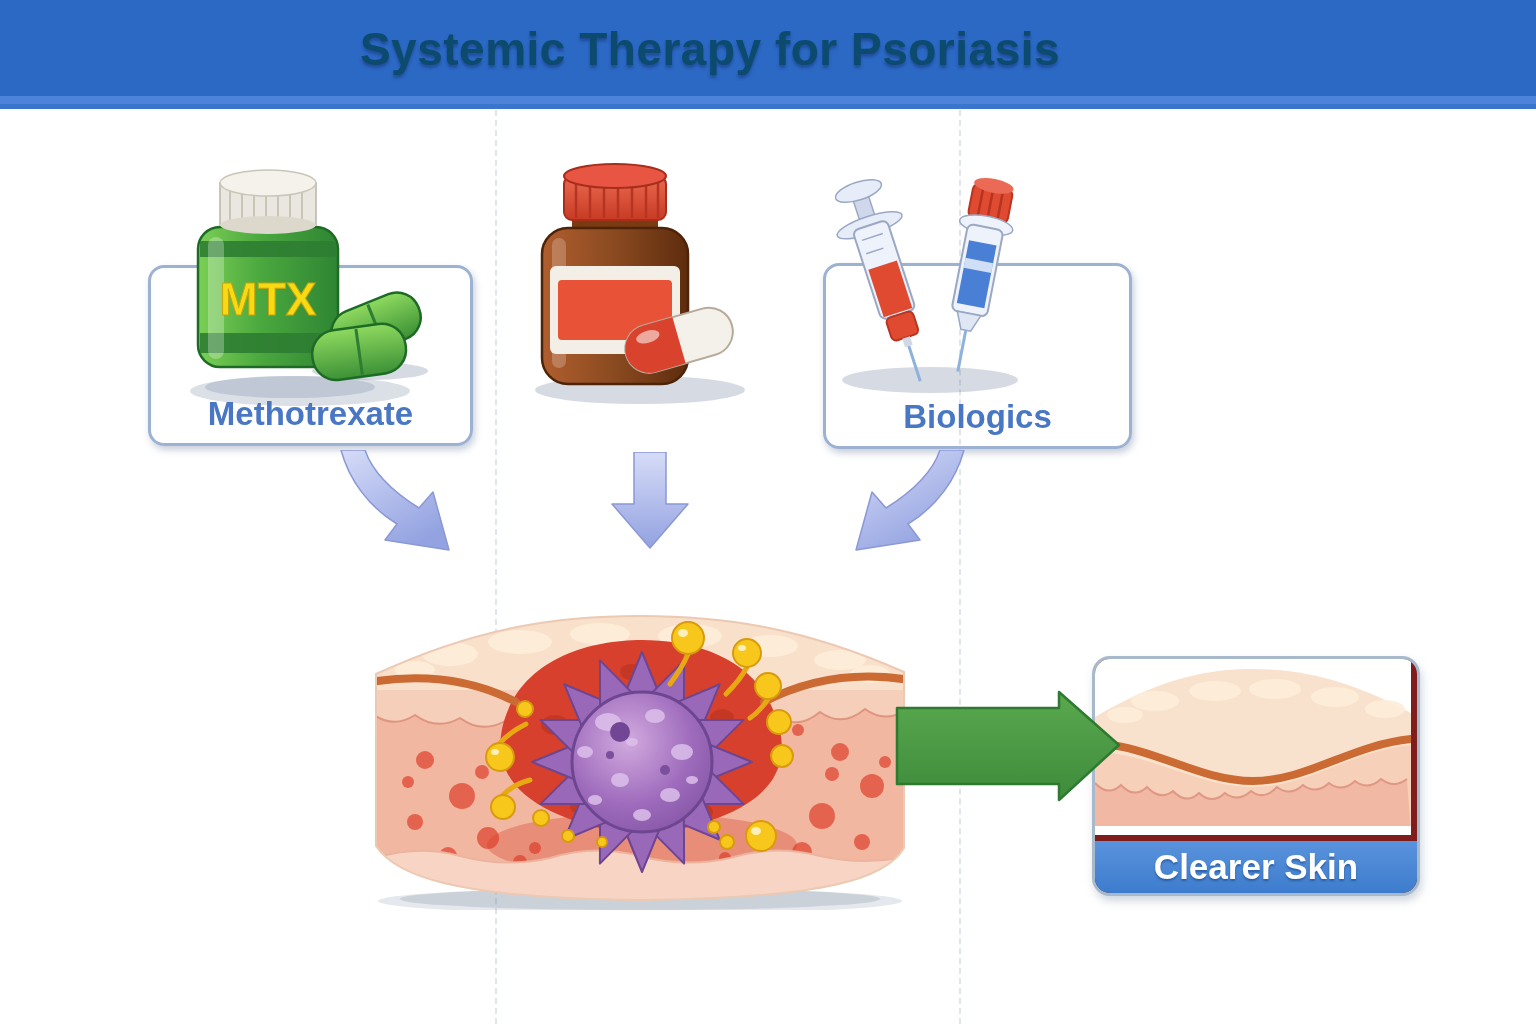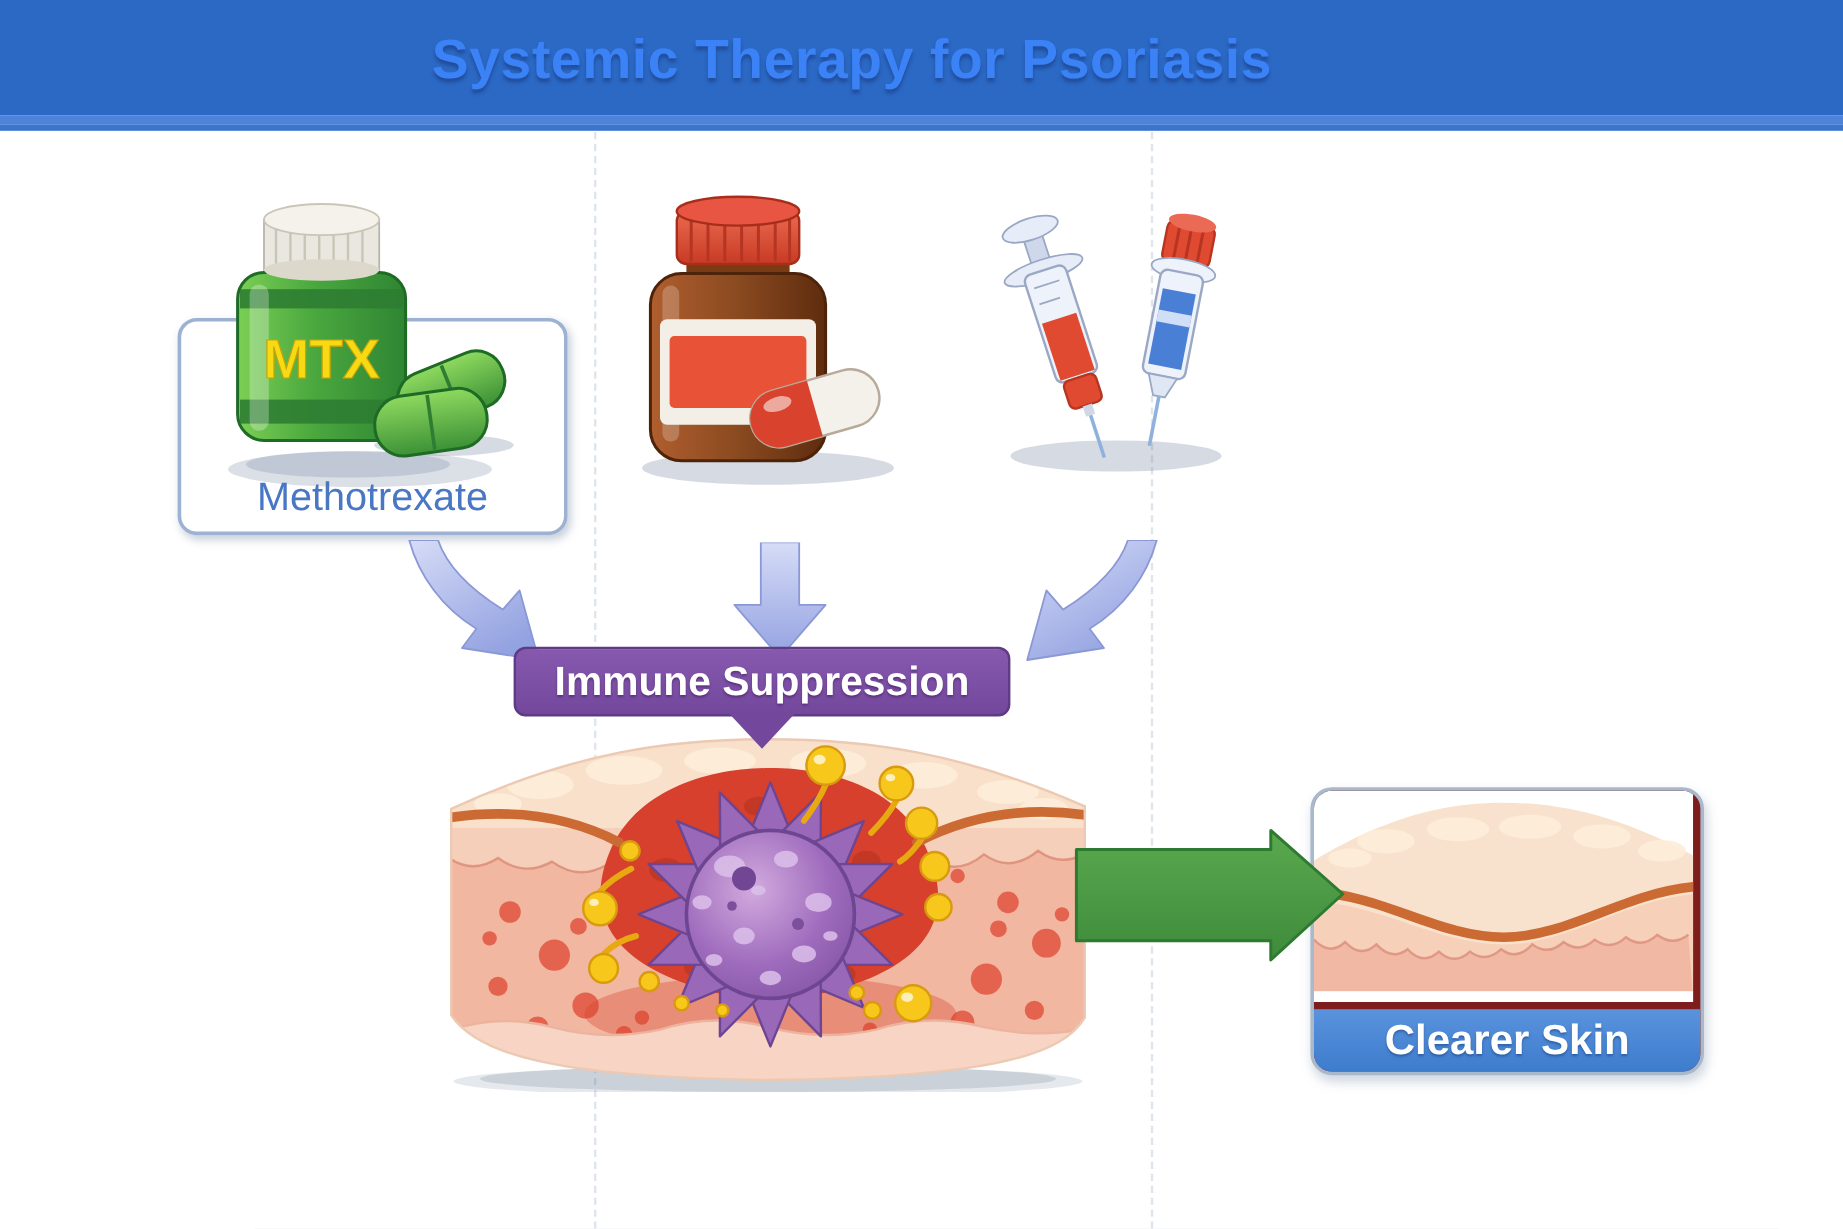--- a/index.html
+++ b/index.html
@@ -6,34 +6,34 @@
   .canvas{
     position:relative;width:1536px;height:1024px;background:#ffffff;overflow:hidden;
     font-family:"Liberation Sans","DejaVu Sans",sans-serif;
   }
   
   .header{position:absolute;left:0;top:0;width:1536px;height:96px;background:#2b69c5;}
   .header-strip{position:absolute;left:0;top:96px;width:1536px;height:8px;background:#4d83d8;}
   .header-strip2{position:absolute;left:0;top:104px;width:1536px;height:5px;background:#3a74cc;}
   .title{
     position:absolute;left:0;top:22px;width:1420px;text-align:center;
-    color:#3b82f6;font-size:46px;font-weight:bold;letter-spacing:.5px;
+    color:#0c4a6e;font-size:46px;font-weight:bold;letter-spacing:.5px;
     text-shadow:0 3px 3px rgba(25,55,120,.55);
   }
   
   .vline{position:absolute;top:110px;height:914px;width:0;border-left:2px dashed rgba(110,135,160,.22);}
   .vline.v1{left:495px;} .vline.v2{left:959px;}
   
   .card{
     position:absolute;border:3px solid #9db2d2;border-radius:16px;z-index:1;
     box-shadow:2px 4px 7px rgba(110,130,160,.38), inset 0 0 0 2px rgba(255,255,255,.55);
   }
   .card-label{
     position:absolute;left:0;bottom:10px;width:100%;text-align:center;
-    font-size:33px;font-weight:normal;color:#3a6cc0;opacity:.92;
+    font-size:33px;font-weight:bold;color:#3a6cc0;opacity:.92;
   }
   .illus{position:absolute;z-index:3;}
   
   .lav{position:absolute;z-index:2;}
   
   .banner{
     position:absolute;left:428px;top:539px;width:410px;height:54px;z-index:5;
     background:linear-gradient(180deg,#8659ae,#73489c);
     border:2px solid #5f3a85;border-radius:10px;
     display:flex;align-items:center;justify-content:center;
@@ -75,20 +75,23 @@
   <div class="header"></div>
   <div class="header-strip"></div>
   <div class="header-strip2"></div>
   <div class="title">Systemic Therapy for Psoriasis</div>
 
   <div class="vline v1"></div>
   <div class="vline v2"></div>
 
   <div class="card" style="left:148px;top:265px;width:319px;height:175px;">
     <div class="card-label">Methotrexate</div>
+  </div>
+  <div class="card" style="left:823px;top:263px;width:303px;height:180px;">
+    <div class="card-label">Biologics</div>
   </div>
 
   <svg class="illus" style="left:180px;top:165px;" width="250" height="245" viewBox="0 0 250 245">
     <defs>
       <linearGradient id="mtxGrad" x1="0" y1="0" x2="1" y2="0">
         <stop offset="0" stop-color="#7bcf55"></stop>
           <stop offset=".45" stop-color="#4aa83e"></stop>
           <stop offset="1" stop-color="#2f8533"></stop>
       </linearGradient>
       <linearGradient id="pillGrad" x1="0" y1="0" x2="0" y2="1">
@@ -355,24 +358,20 @@
           <ellipse cx="313" cy="23" rx="5" ry="4"></ellipse>
             <ellipse cx="372" cy="38" rx="4" ry="3"></ellipse>
           <ellipse cx="125" cy="142" rx="4" ry="3"></ellipse>
             <ellipse cx="386" cy="221" rx="5" ry="4"></ellipse>
         </g>
       </g>
     </g>
     <path d="M6 64 C110 16 190 6 270 6 C350 6 430 16 534 62 L534 238 C516 268 460 288 270 290 C84 288 26 266 6 236 Z" fill="none" stroke="#ecc9b2" stroke-width="2"></path>
   </svg>
 
-  <div class="banner">
-    <span>Immune Suppression</span>
-    <span class="banner-pointer"></span>
-  </div>
 
   <div class="panel">
     <svg width="316" height="176" viewBox="0 0 316 176">
       <rect x="0" y="0" width="316" height="176" fill="#ffffff"></rect>
       <path d="M0 58 C70 16 120 10 158 10 C196 10 246 16 316 54 L316 176 L0 176 Z" fill="#f9e2cd"></path>
       <g fill="#fdeeda" opacity=".9">
         <ellipse cx="60" cy="42" rx="24" ry="10"></ellipse>
           <ellipse cx="120" cy="32" rx="26" ry="10"></ellipse>
         <ellipse cx="180" cy="30" rx="26" ry="10"></ellipse>
           <ellipse cx="240" cy="38" rx="24" ry="10"></ellipse>

